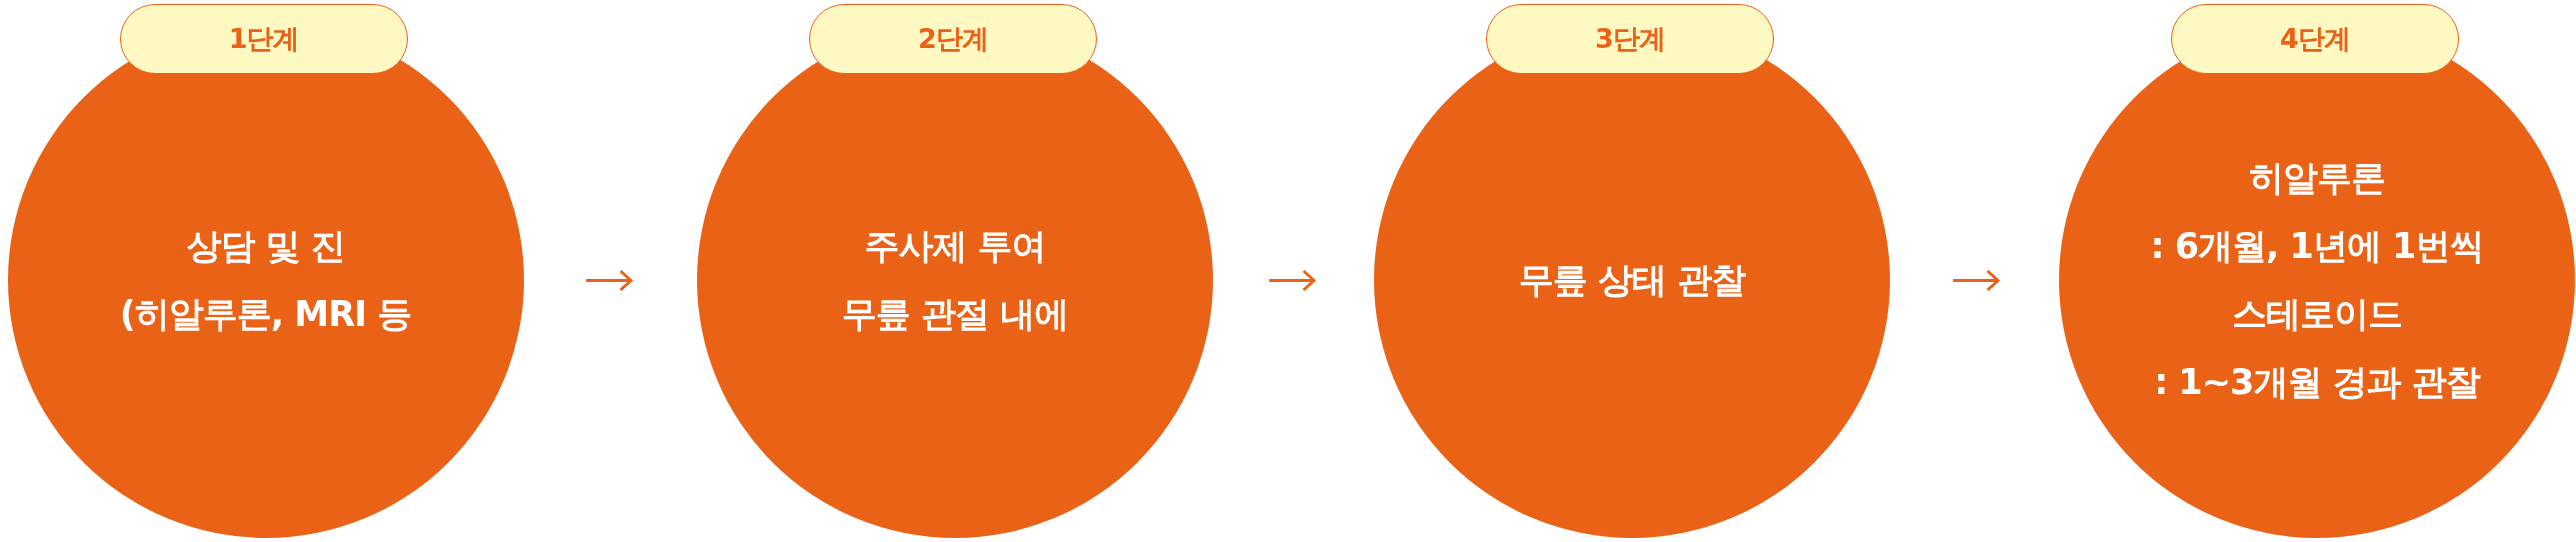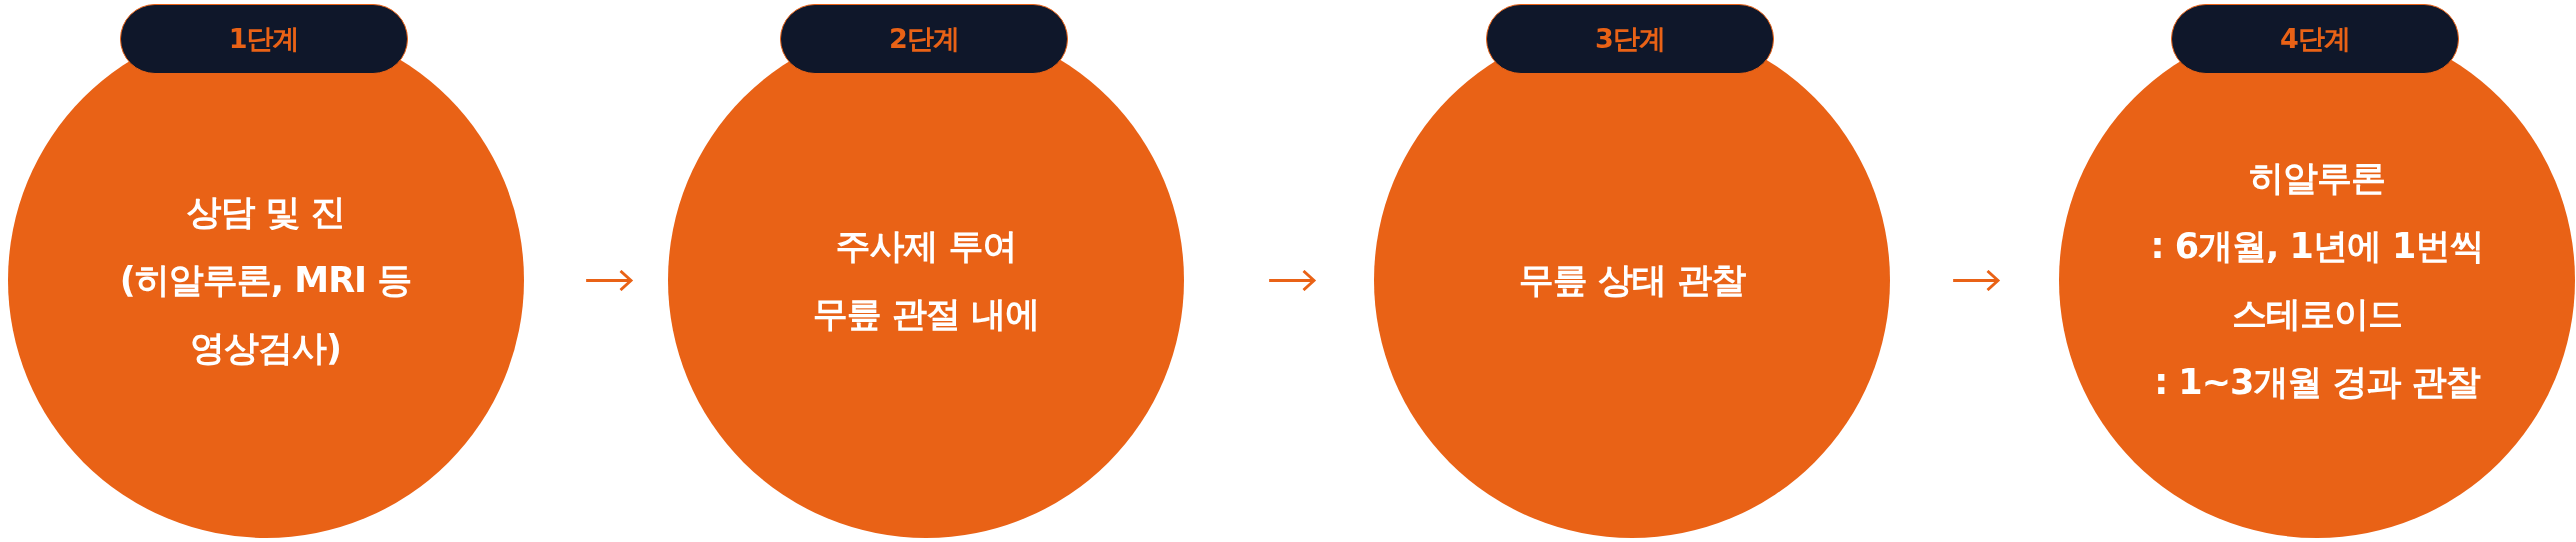--- a/index.html
+++ b/index.html
@@ -46,21 +46,21 @@
       white-space: nowrap;
     }
     .pill {
       position: absolute;
       top: 3.8px;
       left: 112px;
       width: 286px;
       height: 68px;
       border: 1.9px solid #E96216;
       border-radius: 36px;
-      background: #0f172a;
+      background: #fef9c3;
       display: flex;
       align-items: center;
       justify-content: center;
       z-index: 2;
     }
     .pill-label {
       color: #E96216;
       font-size: 27px;
       font-weight: bold;
       letter-spacing: -1px;
@@ -79,33 +79,32 @@
 <body>
 
 <div class="step" style="left:7.6px;">
   <div class="pill">
     <span class="pill-label">1단계</span>
   </div>
   <div class="circle">
     <div class="circle-text">
       <span class="line">상담 및 진</span>
       <span class="line">(히알루론, MRI 등</span>
-      <span class="line">영상검사)</span>
     </div>
   </div>
 </div>
 
 <div class="arrow" style="left:586px;">
   <svg width="48" height="21" viewBox="0 0 50 22">
     <line x1="0" y1="11" x2="47" y2="11" stroke="#E96216" stroke-width="3"></line>
     <polyline points="36,1 47,11 36,21" fill="none" stroke="#E96216" stroke-width="3"></polyline>
   </svg>
 </div>
 
-<div class="step" style="left:668px;">
+<div class="step" style="left:697px;">
   <div class="pill">
     <span class="pill-label">2단계</span>
   </div>
   <div class="circle">
     <div class="circle-text">
       <span class="line">주사제 투여</span>
       <span class="line">무릎 관절 내에</span>
     </div>
   </div>
 </div>

